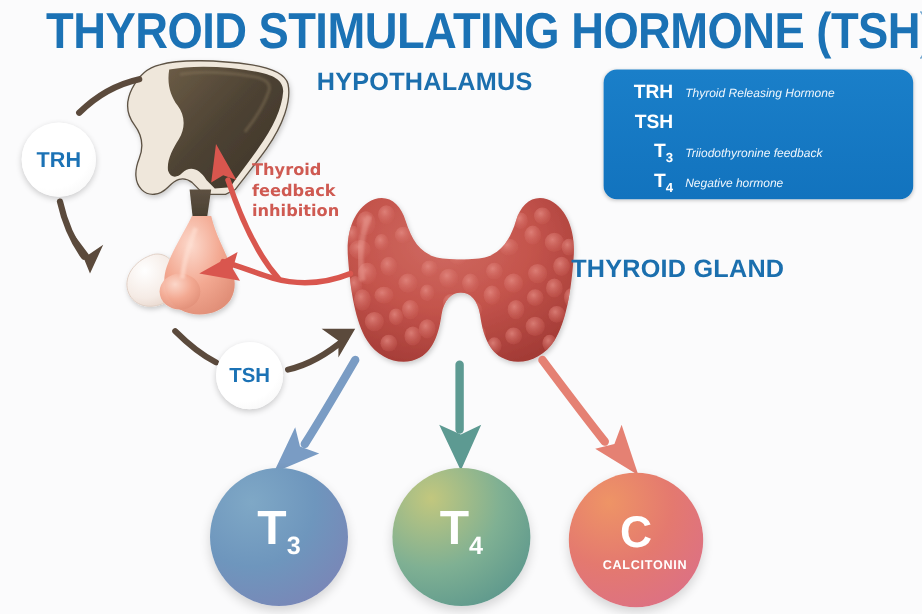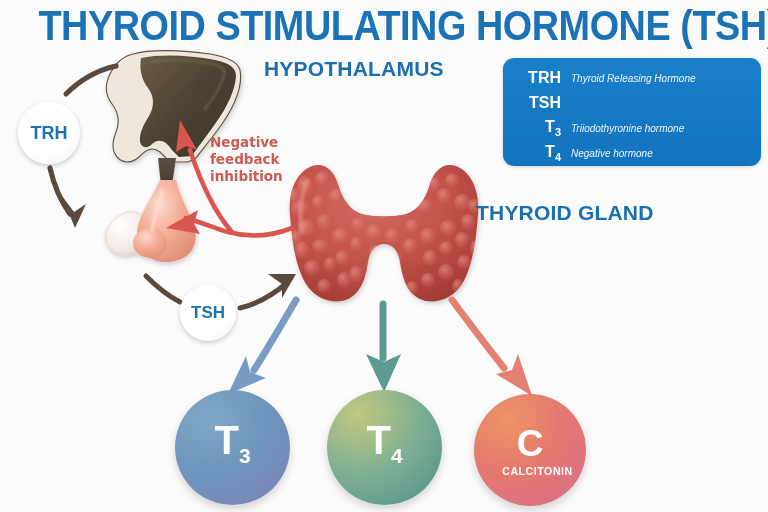--- a/index.html
+++ b/index.html
@@ -56,21 +56,21 @@
   .lbl{
     position:absolute;
     color:#1b6fae;
     font-weight:bold;
     font-size:21px;
     letter-spacing:.2px;
     line-height:22px;
     white-space:pre-line;
   }
   #label-hypothalamus{left:264px;top:58px;}
-  #label-thyroid{left:476px;top:202px;}
+  #label-thyroid{left:476px;top:214px;}
   #label-pituitary{left:6px;top:254px;}
 
   .feedback-text{
     position:absolute;left:210px;top:134px;
     color:#cf5a52;
     font-size:13.5px;
     font-weight:600;
     line-height:17px;
     white-space:pre-line;
     font-family:"DejaVu Sans", sans-serif;
@@ -328,31 +328,31 @@
   <div class="legend">
     <div class="legend-row" style="top:8px;">
       <span class="legend-abbr">TRH</span>
       <span class="legend-def">Thyroid Releasing Hormone</span>
     </div>
     <div class="legend-row" style="top:33px;">
       <span class="legend-abbr">TSH</span>
     </div>
     <div class="legend-row" style="top:58px;">
       <span class="legend-abbr"><span>T</span><sub>3</sub></span>
-      <span class="legend-def">Triiodothyronine hormone</span>
+      <span class="legend-def">Triiodothyronine feedback</span>
     </div>
     <div class="legend-row" style="top:83px;">
       <span class="legend-abbr"><span>T</span><sub>4</sub></span>
       <span class="legend-def">Negative hormone</span>
     </div>
   </div>
 
   <div class="lbl" id="label-hypothalamus">HYPOTHALAMUS</div>
   <div class="lbl" id="label-thyroid">THYROID GLAND</div>
-  <div class="feedback-text">Negative
+  <div class="feedback-text">Thyroid
 feedback
 inhibition</div>
 
   <div class="bubble" id="bubble-trh">
     <span>TRH</span>
   </div>
   <div class="bubble" id="bubble-tsh">
     <span>TSH</span>
   </div>
 

